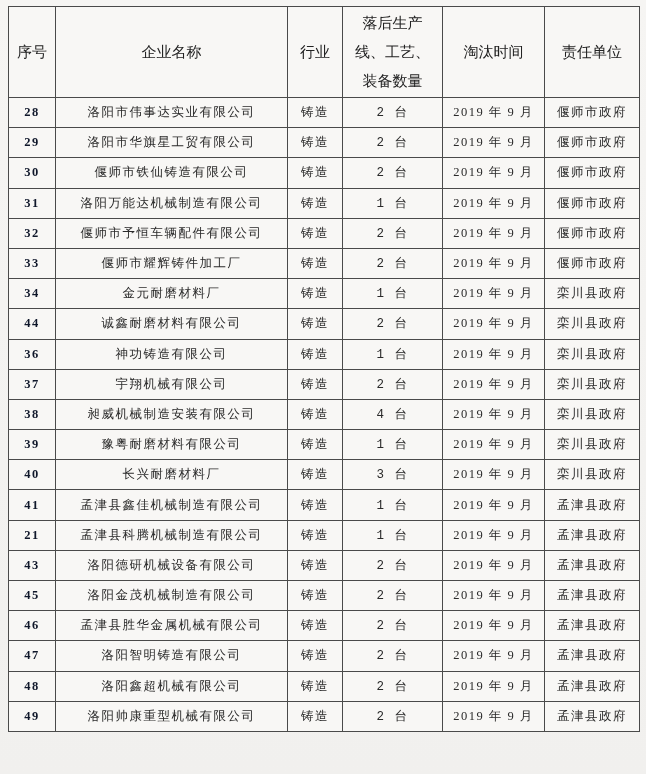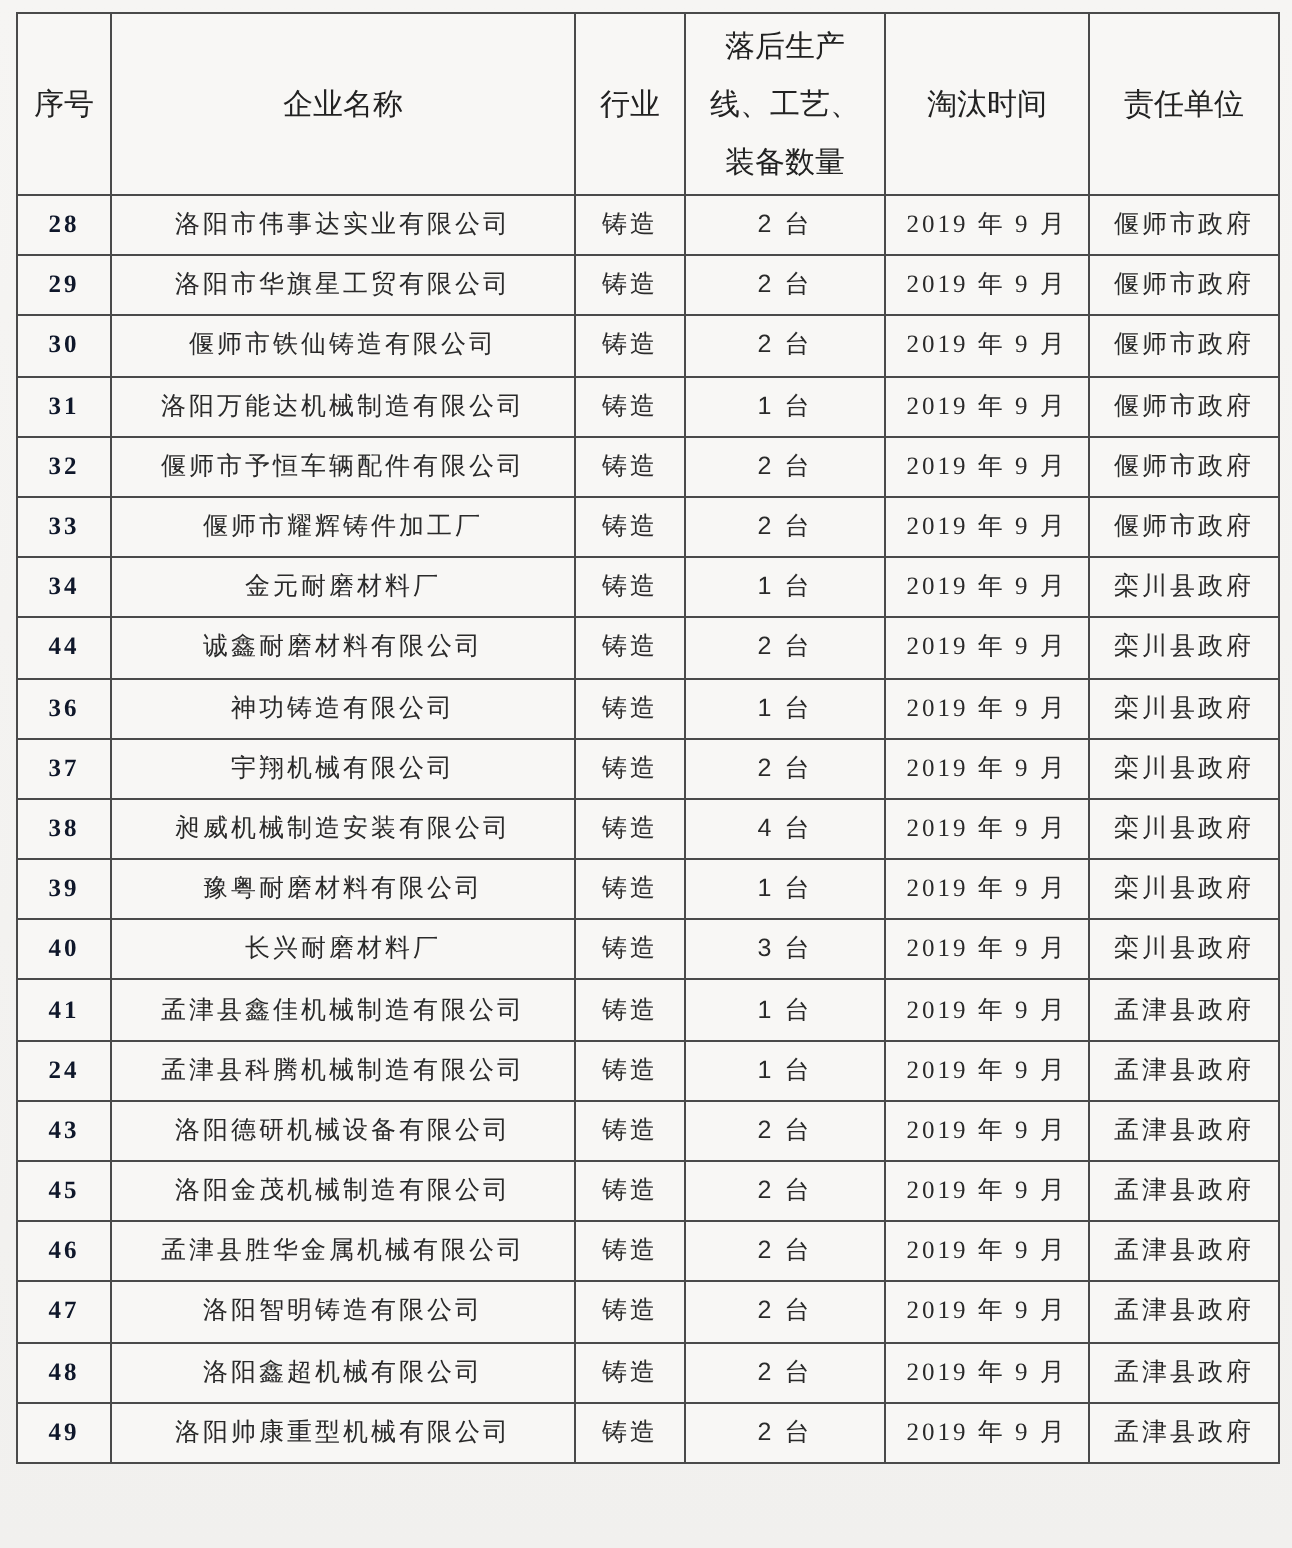--- a/index.html
+++ b/index.html
@@ -39,21 +39,21 @@
       margin-top: 36px;
     }
     th .multi { line-height: 29px; display: block; }
     table.list td {
       height: 29.2px;
       font-size: 12.5px;
       letter-spacing: 1.5px;
     }
     td.num { font-family: "Liberation Serif", serif; font-size: 15px; font-weight: bold; letter-spacing: 0; color: #0f172a; }
     td.date { font-family: "Liberation Serif", serif; font-size: 15px; letter-spacing: 0; margin-left: 33px; }
-    td.qty { font-family: Liberation Sans, sans-serif; font-size: 15px; }
+    td.qty { font-family: Liberation Mono, monospace; font-size: 15px; }
     td.unit { font-size: 14px; letter-spacing: 1px; }
     td.ind { font-size: 13px; letter-spacing: 0.5px; }
     col.c0 { width: 47px; }
     col.c1 { width: 232px; }
     col.c2 { width: 55px; }
     col.c3 { width: 100px; }
     col.c4 { width: 102px; }
     col.c5 { width: 95px; }
   </style>
 </head>
@@ -204,21 +204,21 @@
   <tr>
     <td class="num">41</td>
     <td class="co">孟津县鑫佳机械制造有限公司</td>
     <td class="ind">铸造</td>
     <td class="qty">1 台</td>
     <td class="date">2019 年 9 月</td>
     <td class="unit">孟津县政府</td>
   </tr>
 
   <tr>
-    <td class="num">24</td>
+    <td class="num">21</td>
     <td class="co">孟津县科腾机械制造有限公司</td>
     <td class="ind">铸造</td>
     <td class="qty">1 台</td>
     <td class="date">2019 年 9 月</td>
     <td class="unit">孟津县政府</td>
   </tr>
 
   <tr>
     <td class="num">43</td>
     <td class="co">洛阳德研机械设备有限公司</td>

